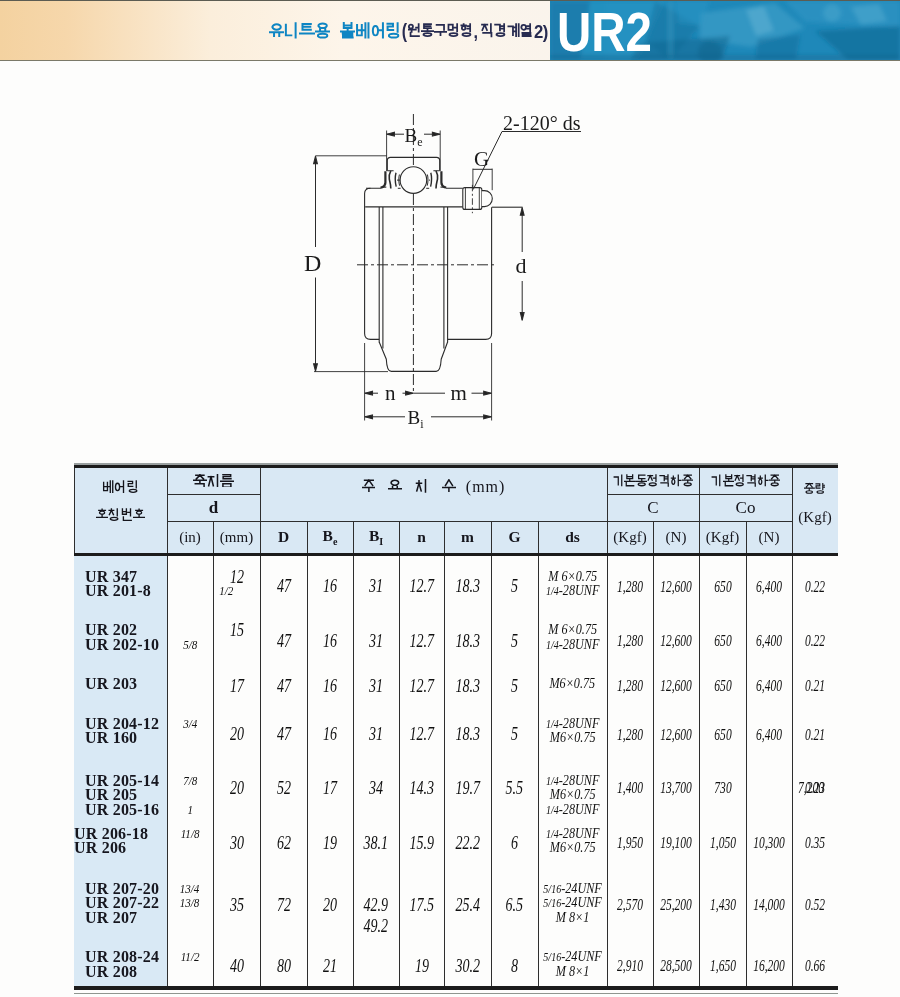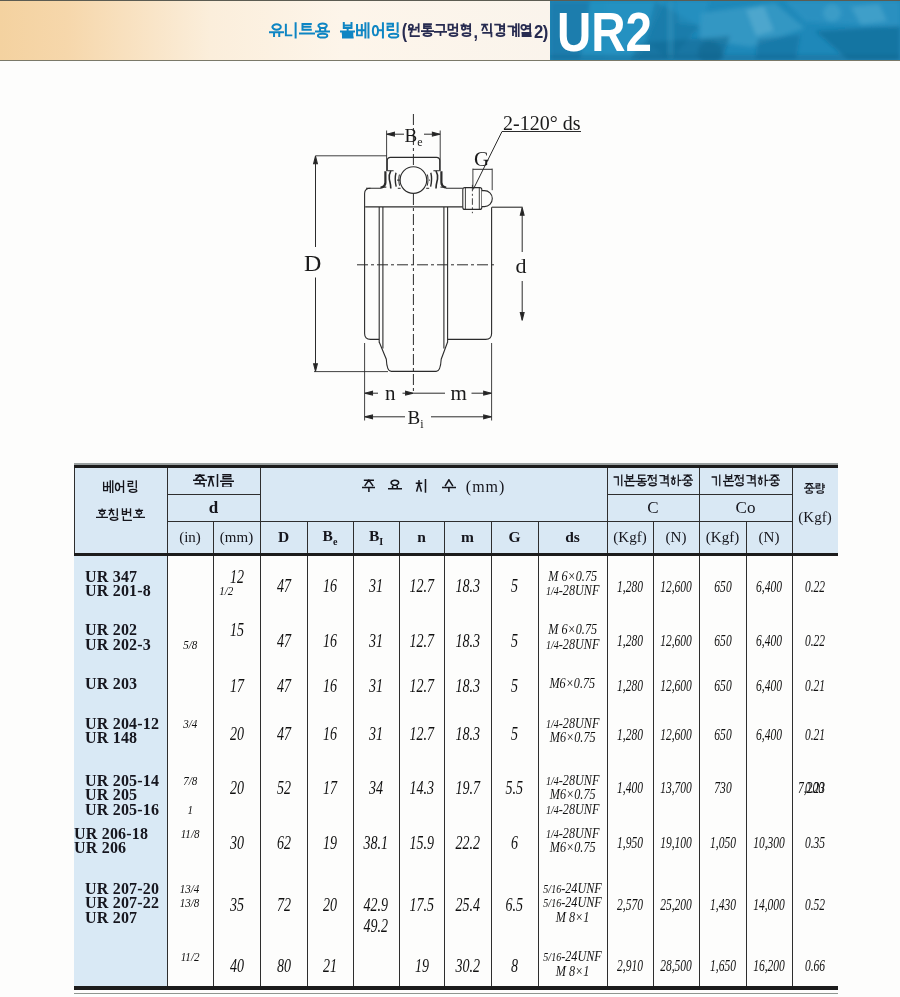--- a/index.html
+++ b/index.html
@@ -383,21 +383,21 @@
     </div>
 <div class="cell" style="left:746px;top:556px;width:46px;height:54px;">
       <span class="numc" style="position:relative;top:3.5px">6,400</span>
     </div>
 <div class="cell" style="left:792px;top:556px;width:46px;height:54px;">
       <span class="numc" style="position:relative;top:3.5px">0.22</span>
     </div>
 <div class="cell" style="left:74px;top:610px;width:93px;height:52px;justify-content:flex-start;padding-left:11px">
       <div class="name" style="text-align:left;position:relative;top:1.5px">
         <div style="line-height:14.5px">UR 202</div>
-        <div style="line-height:14.5px">UR 202-3</div>
+        <div style="line-height:14.5px">UR 202-10</div>
       </div>
     </div>
 <div class="cell" style="left:167px;top:610px;width:46px;height:52px;">
       <div class="frac" style="position:relative;top:1.5px">
         <div style="line-height:14.5px;height:14.5px">&nbsp;</div>
         <div style="line-height:14.5px;height:14.5px">5/8</div>
       </div>
     </div>
 <div class="cell" style="left:213px;top:610px;width:47px;height:52px;">
       <div class="num" style="position:relative;top:1.5px">
@@ -491,21 +491,21 @@
     </div>
 <div class="cell" style="left:746px;top:662px;width:46px;height:44px;">
       <span class="numc" style="position:relative;top:2.0px">6,400</span>
     </div>
 <div class="cell" style="left:792px;top:662px;width:46px;height:44px;">
       <span class="numc" style="position:relative;top:2.0px">0.21</span>
     </div>
 <div class="cell" style="left:74px;top:706px;width:93px;height:56px;justify-content:flex-start;padding-left:11px">
       <div class="name" style="text-align:left;position:relative;top:-3.0px">
         <div style="line-height:14.5px">UR 204-12</div>
-        <div style="line-height:14.5px">UR 148</div>
+        <div style="line-height:14.5px">UR 160</div>
       </div>
     </div>
 <div class="cell" style="left:167px;top:706px;width:46px;height:56px;">
       <div class="frac" style="position:relative;top:-3.0px">
         <div style="line-height:14.5px;height:14.5px">3/4</div>
         <div style="line-height:14.5px;height:14.5px">&nbsp;</div>
       </div>
     </div>
 <div class="cell" style="left:213px;top:706px;width:47px;height:56px;">
       <span class="num" style="position:relative;top:0.5px">20</span>
@@ -710,20 +710,26 @@
     </div>
 <div class="cell" style="left:699px;top:868px;width:47px;height:70px;">
       <span class="numc" style="position:relative;top:2.0px">1,430</span>
     </div>
 <div class="cell" style="left:746px;top:868px;width:46px;height:70px;">
       <span class="numc" style="position:relative;top:2.0px">14,000</span>
     </div>
 <div class="cell" style="left:792px;top:868px;width:46px;height:70px;">
       <span class="numc" style="position:relative;top:2.0px">0.52</span>
     </div>
+<div class="cell" style="left:74px;top:938px;width:93px;height:48px;justify-content:flex-start;padding-left:11px">
+      <div class="name" style="text-align:left;position:relative;top:2.5px">
+        <div style="line-height:14.5px">UR 208-24</div>
+        <div style="line-height:14.5px">UR 208</div>
+      </div>
+    </div>
 <div class="cell" style="left:167px;top:938px;width:46px;height:48px;">
       <div class="frac" style="position:relative;top:2.5px">
         <div style="line-height:14.5px;height:14.5px">11/2</div>
         <div style="line-height:14.5px;height:14.5px">&nbsp;</div>
       </div>
     </div>
 <div class="cell" style="left:213px;top:938px;width:47px;height:48px;">
       <span class="num" style="position:relative;top:4.0px">40</span>
     </div>
 <div class="cell" style="left:260px;top:938px;width:47px;height:48px;">

